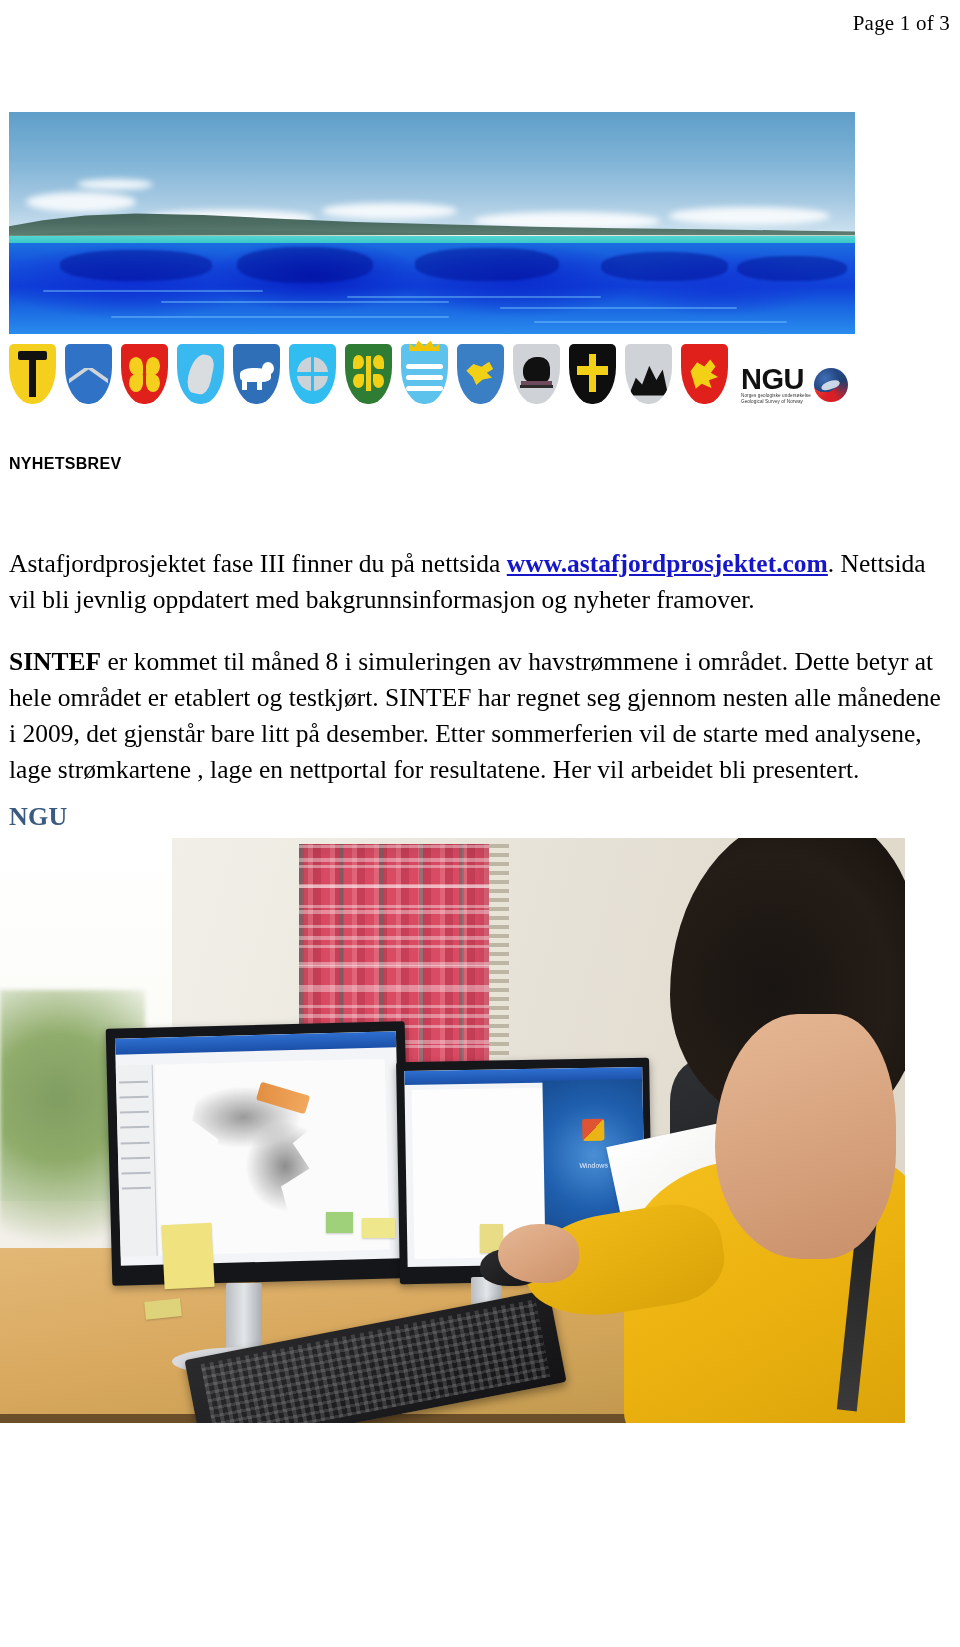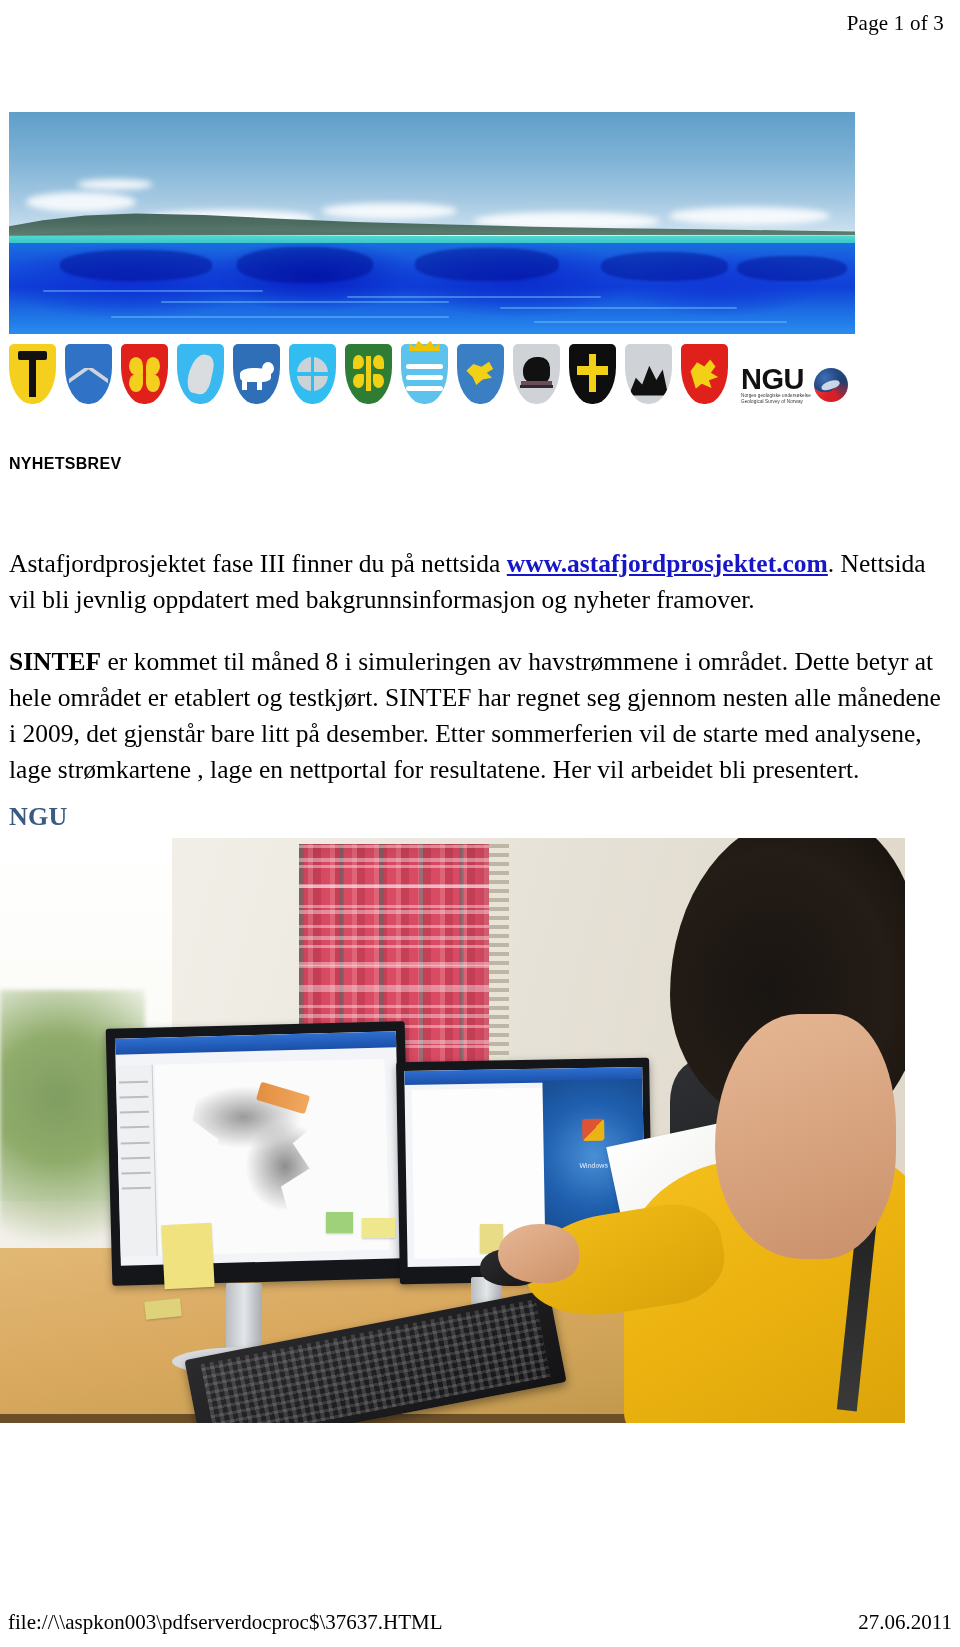--- a/index.html
+++ b/index.html
@@ -15,21 +15,21 @@
   .page{
     position:relative;
     width:960px;height:1647px;
     box-sizing:border-box;
   }
 
   
   .page-header{
     position:absolute;top:0;left:0;width:960px;height:46px;
     display:flex;align-items:center;justify-content:flex-end;
-    padding-right:16px;box-sizing:border-box;
+    padding-right:10px;box-sizing:border-box;
   }
   .page-header .pagenum{
     font-size:21px;letter-spacing:.2px;
   }
 
   
   .banner{
     position:absolute;left:9px;top:112px;width:846px;height:222px;
     overflow:hidden;
     background:linear-gradient(#7fb4d8 0%, #9cc6e0 38%, #bcd9ea 46%, #cfe3ee 50%);
@@ -549,18 +549,14 @@
     <div class="ph-papers"></div>
     <div class="ph-person-body"></div>
     <div class="ph-person-zip"></div>
     <div class="ph-arm"></div>
     <div class="ph-mouse"></div>
     <div class="ph-hand"></div>
     <div class="ph-person-hair"></div>
     <div class="ph-person-face"></div>
   </div>
 
-  <div class="page-footer">
-    <span>file://\\aspkon003\pdfserverdocproc$\37637.HTML</span>
-    <span>27.06.2011</span>
-  </div>
 
 </div>
 
 </body></html>

